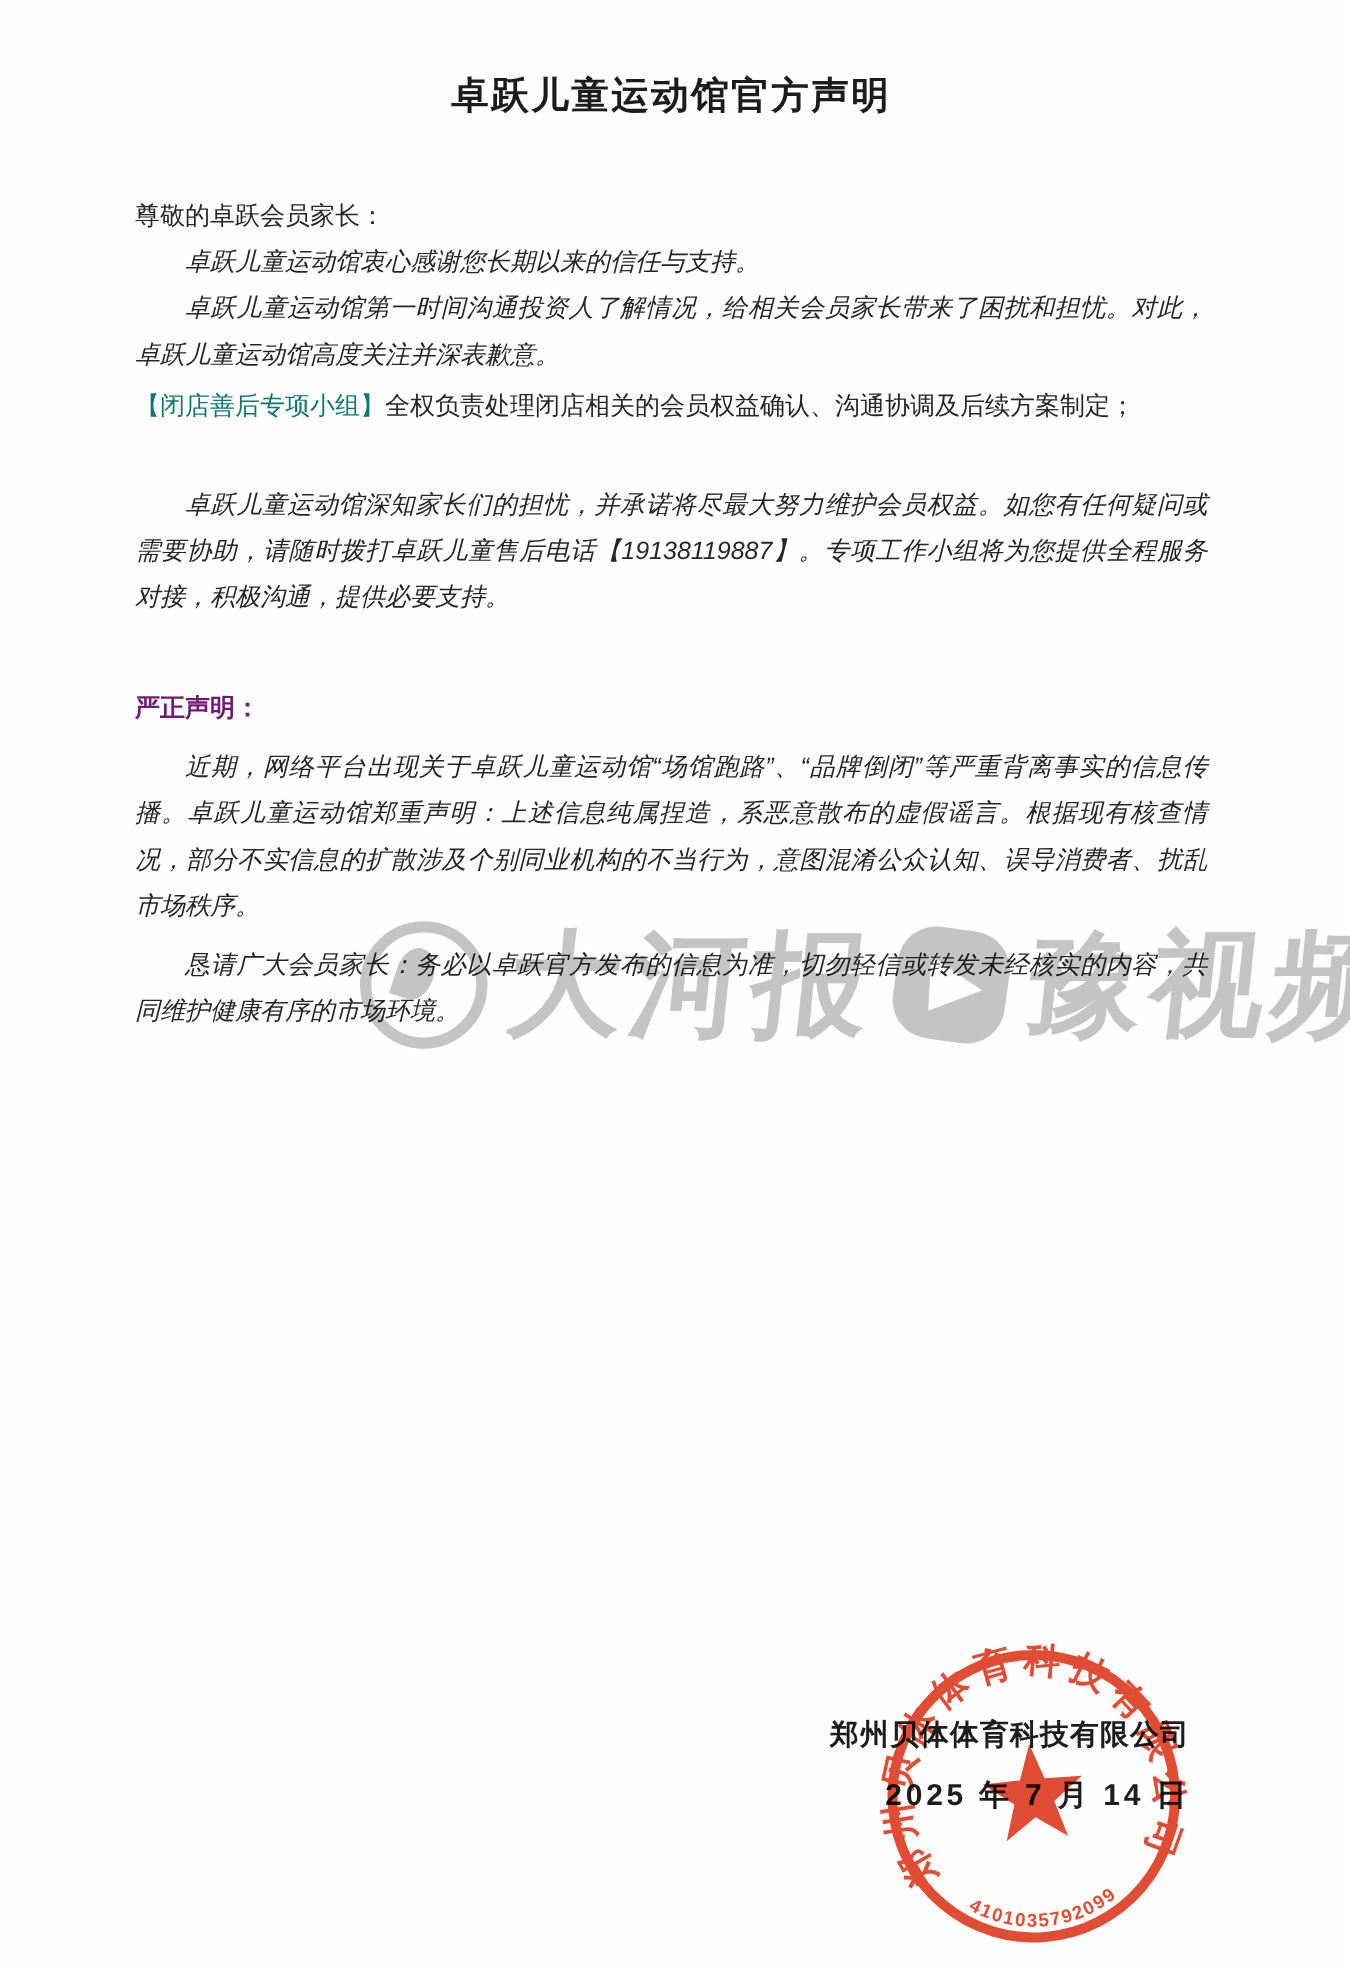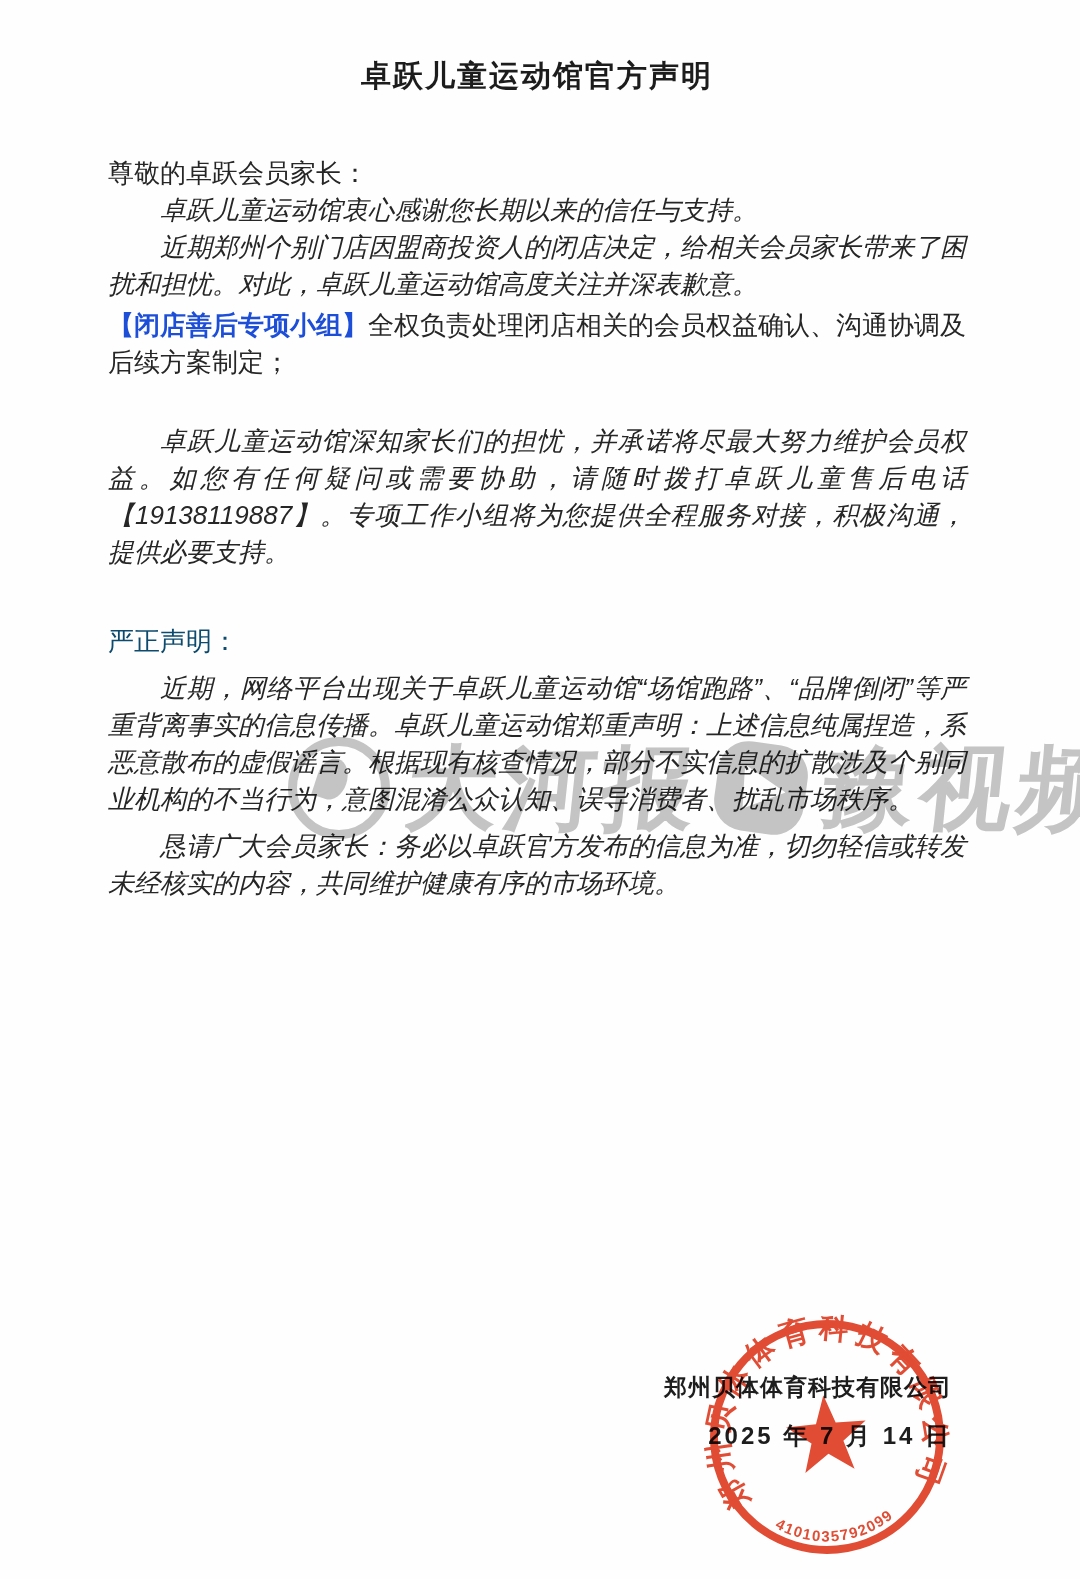--- a/index.html
+++ b/index.html
@@ -7,29 +7,29 @@
     position:relative; width:1080px; height:1579px;
     background:#fefefe; overflow:hidden;
     font-family:"Liberation Sans", sans-serif;
     color:#262626;
   }
   .content { position:absolute; left:108px; top:56px; width:858px; z-index:1; }
   .doc-title {
     font-size:30px; font-weight:bold; text-align:center;
     margin:0 0 58px 0; color:#1c1c1c; letter-spacing:2px;
   }
-  .content p { margin:0; font-size:26px; line-height:37px; text-align:justify; }
+  .content p { margin:0; font-size:20px; line-height:37px; text-align:justify; }
   .indent { text-indent:2em;font-style:italic; }
   .mt-sm  { margin-top:4px !important; }
   .mt-gap { margin-top:42px !important; }
   .mt-par { margin-top:10px !important; }
   .statement-heading {
-    margin-top:52px !important; font-weight:normal; color:#0c4a6e;
+    margin-top:52px !important; font-weight:bold; color:#701a75;
   }
-  .bold-label { font-weight:bold; color:#1d4ed8; }
+  .bold-label { font-weight:normal; color:#0f766e; }
 
   
   .watermark {
     position:absolute; left:288px; top:736px; height:104px; z-index:3;
     display:flex; align-items:center; gap:16px;
     mix-blend-mode:multiply; opacity:0.52; pointer-events:none;
     color:#8f8f8f;
   }
   .wm-text {
     font-size:92px; font-weight:bold; letter-spacing:6px;
@@ -68,21 +68,21 @@
 </head>
 <body>
 
 <div class="page">
 
   <div class="content">
     <h1 class="doc-title">卓跃儿童运动馆官方声明</h1>
 
     <p>尊敬的卓跃会员家长：</p>
     <p class="indent">卓跃儿童运动馆衷心感谢您长期以来的信任与支持。</p>
-    <p class="indent">近期郑州个别门店因盟商投资人的闭店决定，给相关会员家长带来了困扰和担忧。对此，卓跃儿童运动馆高度关注并深表歉意。</p>
+    <p class="indent">卓跃儿童运动馆第一时间沟通投资人了解情况，给相关会员家长带来了困扰和担忧。对此，卓跃儿童运动馆高度关注并深表歉意。</p>
 
     <p class="mt-sm"><span class="bold-label">【闭店善后专项小组】</span><span>全权负责处理闭店相关的会员权益确认、沟通协调及后续方案制定；</span></p>
 
 
     <p class="indent mt-gap">卓跃儿童运动馆深知家长们的担忧，并承诺将尽最大努力维护会员权益。如您有任何疑问或需要协助，请随时拨打卓跃儿童售后电话【19138119887】。专项工作小组将为您提供全程服务对接，积极沟通，提供必要支持。</p>
 
     <p class="statement-heading">严正声明：</p>
 
     <p class="indent mt-par">近期，网络平台出现关于卓跃儿童运动馆“场馆跑路”、“品牌倒闭”等严重背离事实的信息传播。卓跃儿童运动馆郑重声明：上述信息纯属捏造，系恶意散布的虚假谣言。根据现有核查情况，部分不实信息的扩散涉及个别同业机构的不当行为，意图混淆公众认知、误导消费者、扰乱市场秩序。</p>
     <p class="indent mt-par">恳请广大会员家长：务必以卓跃官方发布的信息为准，切勿轻信或转发未经核实的内容，共同维护健康有序的市场环境。</p>

